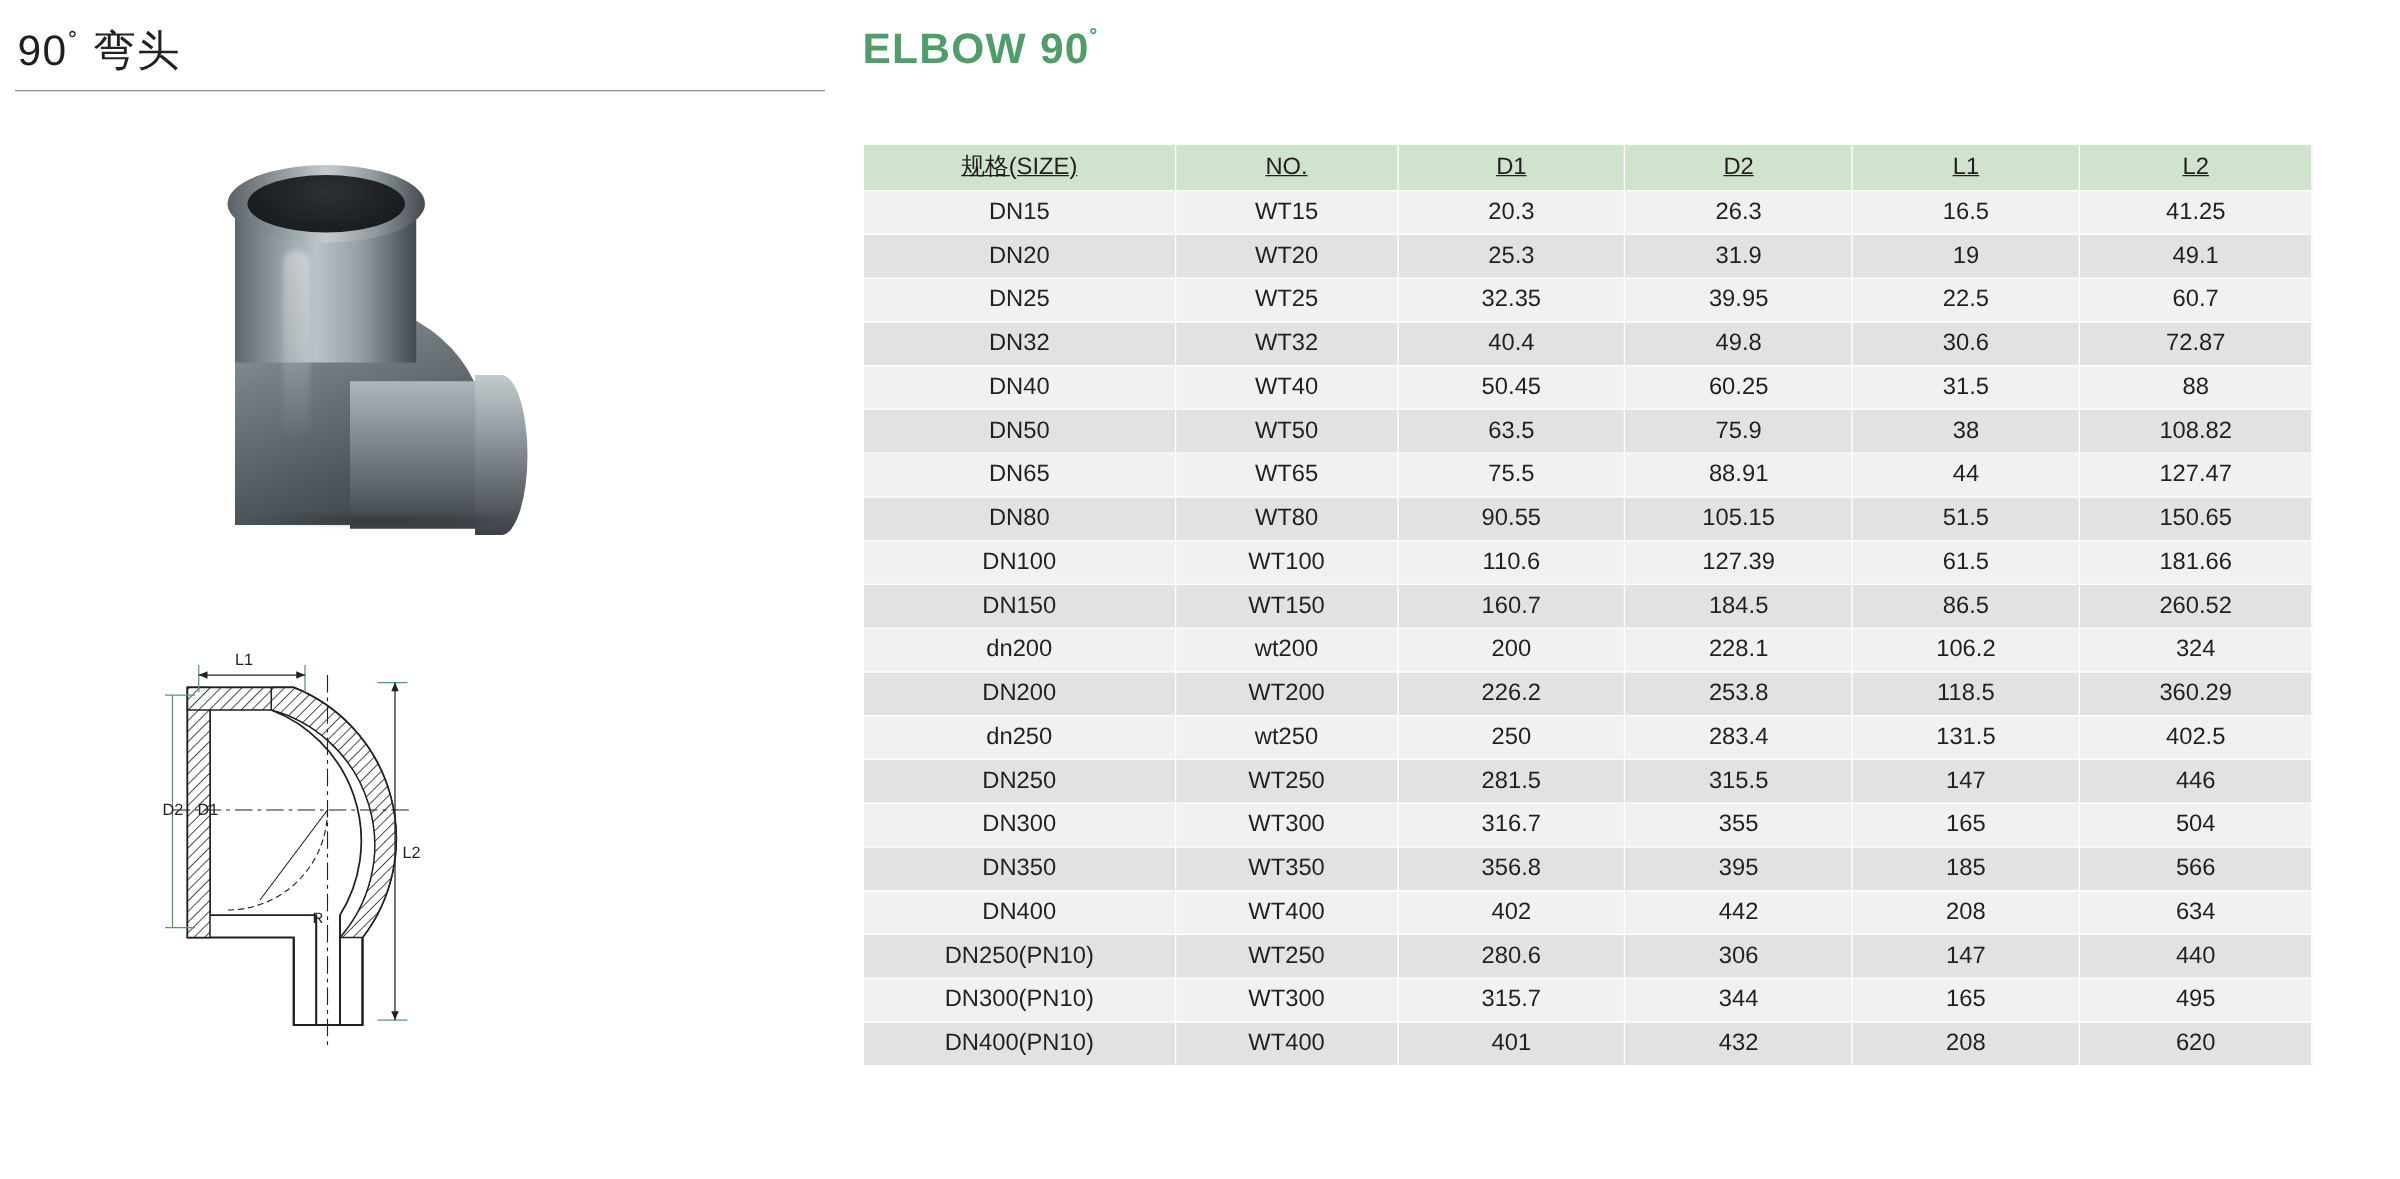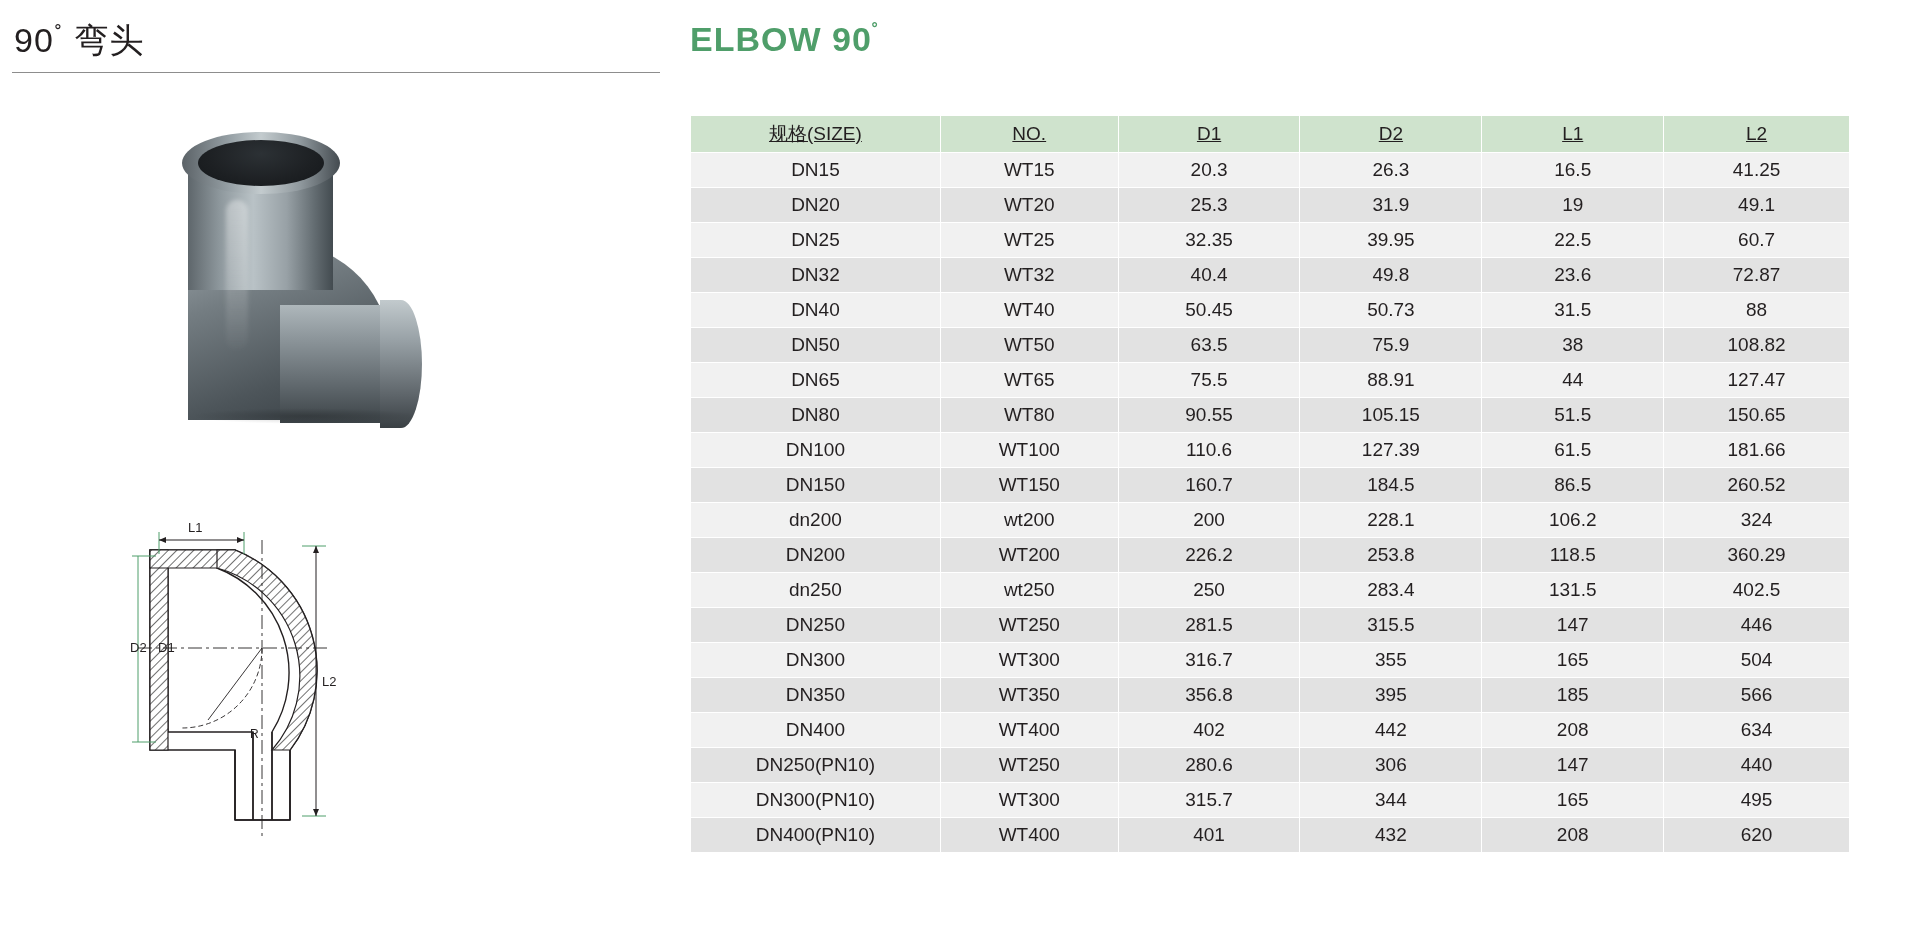--- a/index.html
+++ b/index.html
@@ -330,28 +330,28 @@
             <td>32.35</td>
             <td>39.95</td>
             <td>22.5</td>
             <td>60.7</td>
           </tr>
         <tr>
             <td>DN32</td>
             <td>WT32</td>
             <td>40.4</td>
             <td>49.8</td>
-            <td>23.6</td>
+            <td>30.6</td>
             <td>72.87</td>
           </tr>
         <tr>
             <td>DN40</td>
             <td>WT40</td>
             <td>50.45</td>
-            <td>50.73</td>
+            <td>60.25</td>
             <td>31.5</td>
             <td>88</td>
           </tr>
         <tr>
             <td>DN50</td>
             <td>WT50</td>
             <td>63.5</td>
             <td>75.9</td>
             <td>38</td>
             <td>108.82</td>

